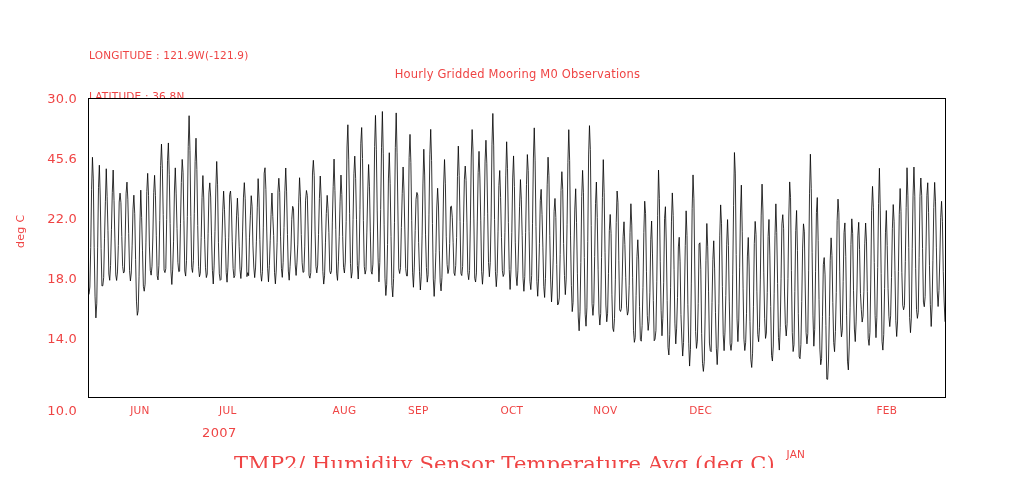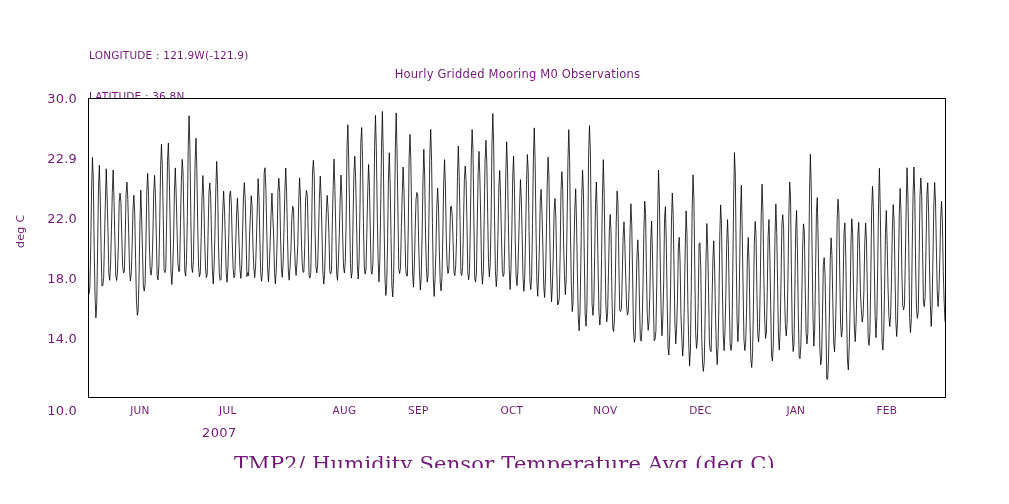--- a/index.html
+++ b/index.html
@@ -6,21 +6,21 @@
     margin: 0;
     padding: 0;
     background: #ffffff;
   }
   #root {
     position: relative;
     width: 1009px;
     height: 468px;
     background: #ffffff;
     font-family: "DejaVu Sans", sans-serif;
-    color: #701a75;
+    color: #ef4444;
     overflow: hidden;
   }
 
   
   .meta {
     position: absolute;
     left: 89px;
     top: 22px;
     font-size: 10.5px;
     line-height: 13.5px;
@@ -147,42 +147,42 @@
 
   <div class="chart-title">
     <span class="chart-title-inner">Hourly Gridded Mooring M0 Observations</span>
   </div>
 
   <div class="ylabels">
       <div class="ylabel" style="top: 300px; margin-top: 12px;">10.0</div>
       <div class="ylabel" style="top: 240px;">14.0</div>
       <div class="ylabel" style="top: 180px;">18.0</div>
       <div class="ylabel" style="top: 120px;">22.0</div>
-      <div class="ylabel" style="top: 60px;">22.9</div>
+      <div class="ylabel" style="top: 60px;">45.6</div>
       <div class="ylabel" style="top: 0px;">30.0</div>
     </div>
   <div class="ytitle">deg C</div>
 
   <div class="plot-frame">
     <div class="plot-inner">
       <svg class="plot-svg" id="series-svg" viewBox="0 0 856 298" preserveAspectRatio="none">
           <path d="M0.00 195.43L0.86 188.00L1.73 148.51L2.59 90.33L3.45 58.28L4.31 79.95L5.18 148.79L6.04 197.18L6.90 218.90L7.77 204.20L8.63 148.87L9.49 88.70L10.35 66.19L11.22 97.02L12.08 149.39L12.94 186.94L13.81 186.74L14.67 178.63L15.53 139.17L16.40 102.21L17.26 69.76L18.12 97.57L18.98 131.75L19.85 175.05L20.71 181.31L21.57 166.36L22.44 130.74L23.30 93.43L24.16 71.06L25.02 101.34L25.89 139.92L26.75 175.90L27.61 181.48L28.48 172.96L29.34 146.40L30.20 103.04L31.06 94.14L31.93 103.72L32.79 137.44L33.65 167.48L34.52 174.06L35.38 172.66L36.24 137.11L37.10 94.18L37.97 83.12L38.83 100.23L39.69 134.36L40.56 171.55L41.42 181.94L42.28 174.00L43.15 146.11L44.01 110.10L44.87 96.19L45.73 114.74L46.60 160.67L47.46 202.10L48.32 216.29L49.19 211.60L50.05 177.19L50.91 125.98L51.77 91.13L52.64 118.29L53.50 151.80L54.36 187.32L55.23 192.21L56.09 185.22L56.95 143.11L57.81 92.52L58.68 74.34L59.54 96.55L60.40 147.05L61.27 171.31L62.13 176.14L62.99 167.23L63.85 138.02L64.72 93.65L65.58 76.31L66.44 96.67L67.31 136.81L68.17 176.66L69.03 180.92L69.90 166.68L70.76 121.47L71.62 66.61L72.48 45.10L73.35 69.32L74.21 115.55L75.07 171.08L75.94 173.60L76.80 169.67L77.66 120.63L78.52 61.35L79.39 43.94L80.25 75.24L81.11 124.41L81.98 172.89L82.84 185.49L83.70 170.13L84.56 142.86L85.43 92.00L86.29 68.87L87.15 94.11L88.02 129.54L88.88 163.34L89.74 172.61L90.60 172.19L91.47 124.78L92.33 83.49L93.19 60.41L94.06 73.22L94.92 121.68L95.78 172.08L96.65 177.08L97.51 161.66L98.37 117.44L99.23 47.66L100.10 16.69L100.96 51.48L101.82 117.67L102.69 168.56L103.55 173.44L104.41 161.36L105.27 114.26L106.14 62.47L107.00 39.19L107.86 70.53L108.73 126.60L109.59 167.69L110.45 177.79L111.31 174.30L112.18 138.60L113.04 98.66L113.90 76.55L114.77 100.02L115.63 140.27L116.49 168.80L117.35 178.58L118.22 175.01L119.08 134.73L119.94 93.89L120.81 83.87L121.67 98.06L122.53 136.92L123.40 171.39L124.26 184.96L125.12 166.91L125.98 132.37L126.85 89.06L127.71 62.46L128.57 85.82L129.44 143.76L130.30 174.79L131.16 181.37L132.02 180.46L132.89 144.93L133.75 112.10L134.61 92.13L135.48 110.30L136.34 138.80L137.20 173.54L138.06 183.20L138.93 168.10L139.79 138.16L140.65 95.67L141.52 92.05L142.38 105.97L143.24 142.83L144.10 169.42L144.97 178.76L145.83 176.54L146.69 145.00L147.56 116.90L148.42 99.15L149.28 117.74L150.15 147.17L151.01 170.58L151.87 179.50L152.73 167.01L153.60 132.06L154.46 98.10L155.32 83.65L156.19 99.74L157.05 138.08L157.91 177.62L158.77 173.66L159.64 176.67L160.50 138.13L161.36 116.85L162.23 96.69L163.09 107.19L163.95 146.93L164.81 168.02L165.68 178.63L166.54 168.98L167.40 142.18L168.27 108.89L169.13 79.65L169.99 99.05L170.85 140.58L171.72 174.32L172.58 182.21L173.44 172.75L174.31 128.88L175.17 74.20L176.03 68.76L176.90 90.68L177.76 132.02L178.62 169.25L179.48 182.80L180.35 166.69L181.21 141.79L182.07 115.32L182.94 94.01L183.80 117.49L184.66 136.56L185.52 173.68L186.39 184.85L187.25 171.02L188.11 143.24L188.98 91.90L189.84 79.24L190.70 93.40L191.56 137.86L192.43 169.74L193.29 178.36L194.15 163.38L195.02 128.44L195.88 91.77L196.74 68.99L197.60 92.88L198.47 135.65L199.33 172.09L200.19 181.21L201.06 167.67L201.92 150.98L202.78 120.39L203.65 107.34L204.51 109.61L205.37 142.98L206.23 165.95L207.10 176.45L207.96 163.86L208.82 145.12L209.69 103.88L210.55 78.72L211.41 97.12L212.27 135.46L213.14 163.75L214.00 173.41L214.86 172.92L215.73 147.93L216.59 101.16L217.45 91.47L218.31 96.44L219.18 132.99L220.04 176.29L220.90 179.16L221.77 173.62L222.63 129.99L223.49 73.96L224.35 61.29L225.22 76.80L226.08 132.92L226.94 167.60L227.81 173.92L228.67 166.06L229.53 135.51L230.40 99.59L231.26 77.02L232.12 97.94L232.98 132.97L233.85 172.54L234.71 185.07L235.57 176.82L236.44 143.89L237.30 114.56L238.16 96.36L239.02 109.23L239.89 133.39L240.75 171.84L241.61 174.87L242.48 171.79L243.34 123.10L244.20 87.46L245.06 60.09L245.93 91.58L246.79 130.46L247.65 174.14L248.52 181.38L249.38 162.88L250.24 137.28L251.10 102.17L251.97 76.05L252.83 95.53L253.69 137.65L254.56 168.45L255.42 173.98L256.28 163.07L257.15 122.52L258.01 48.02L258.87 25.78L259.73 60.87L260.60 114.32L261.46 164.46L262.32 179.15L263.19 172.88L264.05 120.48L264.91 74.81L265.77 57.13L266.64 79.29L267.50 120.44L268.36 166.41L269.23 180.04L270.09 161.16L270.95 110.69L271.81 44.20L272.68 28.53L273.54 59.59L274.40 121.52L275.27 167.45L276.13 175.10L276.99 170.74L277.85 133.07L278.72 92.98L279.58 65.51L280.44 87.20L281.31 132.13L282.17 172.30L283.03 175.18L283.90 165.15L284.76 121.00L285.62 47.58L286.48 16.41L287.35 50.83L288.21 111.93L289.07 158.93L289.94 182.85L290.80 163.46L291.66 110.63L292.52 48.77L293.39 12.49L294.25 54.84L295.11 125.90L295.98 179.17L296.84 196.50L297.70 185.39L298.56 145.49L299.43 79.98L300.29 53.72L301.15 84.66L302.02 137.54L302.88 186.43L303.74 197.90L304.60 179.37L305.47 123.75L306.33 48.43L307.19 13.91L308.06 53.87L308.92 111.97L309.78 169.87L310.65 174.51L311.51 168.73L312.37 128.46L313.23 94.71L314.10 67.99L314.96 91.05L315.82 130.09L316.69 169.51L317.55 176.84L318.41 176.92L319.27 129.00L320.14 58.48L321.00 35.39L321.86 63.41L322.73 121.71L323.59 173.84L324.45 188.25L325.31 168.10L326.18 131.53L327.04 100.33L327.90 93.46L328.77 96.08L329.63 143.60L330.49 172.70L331.35 190.98L332.22 177.84L333.08 136.90L333.94 84.95L334.81 50.22L335.67 76.05L336.53 135.11L337.40 168.50L338.26 183.12L339.12 175.74L339.98 115.16L340.85 55.80L341.71 30.35L342.57 61.41L343.44 124.38L344.30 179.90L345.16 197.40L346.02 180.62L346.89 153.30L347.75 109.00L348.61 89.24L349.48 106.97L350.34 151.81L351.20 183.15L352.06 191.89L352.93 178.73L353.79 138.99L354.65 85.96L355.52 60.54L356.38 84.85L357.24 137.18L358.10 165.41L358.97 174.52L359.83 170.00L360.69 144.46L361.56 107.82L362.42 107.13L363.28 118.18L364.15 143.74L365.01 173.91L365.87 176.59L366.73 166.52L367.60 138.42L368.46 77.76L369.32 47.09L370.19 76.42L371.05 122.59L371.91 174.47L372.77 176.55L373.64 167.62L374.50 123.87L375.36 80.87L376.23 67.05L377.09 81.36L377.95 123.94L378.81 173.70L379.68 180.69L380.54 171.52L381.40 121.96L382.27 58.02L383.13 30.54L383.99 50.96L384.85 119.07L385.72 179.34L386.58 183.02L387.44 173.93L388.31 122.07L389.17 73.64L390.03 52.35L390.90 79.05L391.76 121.84L392.62 172.23L393.48 185.23L394.35 172.10L395.21 117.75L396.07 62.12L396.94 41.24L397.80 64.20L398.66 114.16L399.52 163.51L400.39 177.78L401.25 163.37L402.11 118.10L402.98 45.17L403.84 14.46L404.70 46.90L405.56 120.48L406.43 172.73L407.29 187.71L408.15 174.47L409.02 132.84L409.88 86.34L410.74 71.51L411.60 98.63L412.47 138.33L413.33 171.43L414.19 177.52L415.06 174.96L415.92 133.77L416.78 76.88L417.65 42.75L418.51 69.74L419.37 123.37L420.23 170.35L421.10 190.45L421.96 170.84L422.82 133.45L423.69 78.95L424.55 56.93L425.41 87.33L426.27 143.15L427.14 177.08L428.00 186.61L428.86 171.86L429.73 140.98L430.59 107.24L431.45 80.58L432.31 100.17L433.18 136.73L434.04 179.30L434.90 192.29L435.77 177.67L436.63 133.65L437.49 85.63L438.35 55.56L439.22 71.66L440.08 132.73L440.94 182.25L441.81 190.62L442.67 176.68L443.53 124.78L444.40 59.04L445.26 28.86L446.12 61.85L446.98 127.56L447.85 182.51L448.71 197.26L449.57 179.12L450.44 144.59L451.30 101.34L452.16 90.35L453.02 115.33L453.89 148.15L454.75 187.36L455.61 198.48L456.48 179.32L457.34 138.01L458.20 85.83L459.06 58.19L459.93 76.78L460.79 136.27L461.65 180.91L462.52 202.91L463.38 186.97L464.24 158.10L465.10 112.31L465.97 99.46L466.83 118.41L467.69 165.57L468.56 205.96L469.42 205.10L470.28 198.91L471.15 155.53L472.01 91.50L472.87 72.68L473.73 90.30L474.60 144.58L475.46 176.36L476.32 195.65L477.19 180.15L478.05 125.24L478.91 63.34L479.77 30.68L480.64 61.43L481.50 136.12L482.36 186.31L483.23 212.63L484.09 203.41L484.95 151.04L485.81 110.09L486.68 89.75L487.54 123.27L488.40 174.85L489.27 218.03L490.13 231.79L490.99 212.82L491.85 163.57L492.72 97.45L493.58 71.37L494.44 93.82L495.31 158.58L496.17 215.16L497.03 227.19L497.90 208.93L498.76 142.52L499.62 55.97L500.48 26.64L501.35 50.71L502.21 126.65L503.07 204.77L503.94 216.36L504.80 204.78L505.66 157.54L506.52 104.40L507.39 83.04L508.25 118.41L509.11 170.21L509.98 214.01L510.84 226.04L511.70 214.70L512.56 158.30L513.43 98.37L514.29 60.63L515.15 93.84L516.02 153.26L516.88 206.04L517.74 222.79L518.60 214.31L519.47 174.31L520.33 131.55L521.19 115.48L522.06 134.32L522.92 195.82L523.78 229.16L524.65 232.57L525.51 219.48L526.37 180.17L527.23 123.46L528.10 92.02L528.96 103.36L529.82 161.21L530.69 210.87L531.55 212.47L532.41 209.39L533.27 177.08L534.14 137.23L535.00 122.80L535.86 145.44L536.73 178.26L537.59 206.93L538.45 216.11L539.31 212.16L540.18 186.24L541.04 133.45L541.90 104.75L542.77 126.11L543.63 178.77L544.49 231.39L545.35 243.32L546.22 238.70L547.08 196.78L547.94 157.74L548.81 140.78L549.67 160.95L550.53 207.54L551.40 240.51L552.26 242.20L553.12 226.63L553.98 188.63L554.85 133.43L555.71 102.21L556.57 114.48L557.44 172.21L558.30 216.76L559.16 231.38L560.02 222.20L560.89 193.79L561.75 140.79L562.61 122.03L563.48 154.95L564.34 201.57L565.20 241.78L566.06 240.07L566.93 231.49L567.79 182.80L568.65 116.24L569.52 71.06L570.38 99.40L571.24 162.84L572.10 211.51L572.97 236.76L573.83 219.32L574.69 183.22L575.56 119.33L576.42 107.71L577.28 143.01L578.15 201.46L579.01 248.36L579.87 255.99L580.73 235.77L581.60 188.18L582.46 122.92L583.32 93.93L584.19 116.42L585.05 170.74L585.91 224.14L586.77 244.87L587.64 229.14L588.50 198.57L589.36 147.93L590.23 138.29L591.09 162.83L591.95 215.59L592.81 239.01L593.68 257.06L594.54 243.51L595.40 200.00L596.27 146.71L597.13 111.83L597.99 136.61L598.85 205.21L599.72 244.23L600.58 267.07L601.44 250.72L602.31 184.94L603.17 109.72L604.03 75.91L604.90 99.81L605.76 167.99L606.62 232.57L607.48 249.38L608.35 242.15L609.21 204.56L610.07 144.97L610.94 143.80L611.80 170.79L612.66 234.64L613.52 264.55L614.39 272.41L615.25 262.36L616.11 217.98L616.98 161.29L617.84 124.50L618.70 147.75L619.56 192.17L620.43 244.05L621.29 251.75L622.15 252.70L623.02 203.40L623.88 160.46L624.74 141.81L625.60 169.09L626.47 213.72L627.33 249.23L628.19 265.61L629.06 246.99L629.92 204.19L630.78 136.87L631.65 105.90L632.51 124.78L633.37 187.46L634.23 235.80L635.10 251.66L635.96 233.11L636.82 196.61L637.69 145.13L638.55 120.59L639.41 146.56L640.27 202.09L641.14 244.76L642.00 251.41L642.86 243.73L643.73 175.88L644.59 106.71L645.45 53.52L646.31 74.08L647.18 155.54L648.04 219.88L648.90 242.62L649.77 221.10L650.63 168.89L651.49 113.06L652.35 86.12L653.22 132.26L654.08 189.19L654.94 240.23L655.81 251.54L656.67 243.39L657.53 214.25L658.40 157.08L659.26 138.49L660.12 167.04L660.98 222.62L661.85 260.81L662.71 268.47L663.57 254.19L664.44 207.83L665.30 144.71L666.16 122.42L667.02 135.62L667.89 192.16L668.75 235.39L669.61 242.73L670.48 228.80L671.34 180.11L672.20 116.12L673.06 85.11L673.93 111.97L674.79 173.90L675.65 219.21L676.52 239.42L677.38 234.07L678.24 193.56L679.10 137.53L679.97 120.48L680.83 156.07L681.69 207.55L682.56 256.61L683.42 262.04L684.28 247.04L685.15 194.82L686.01 136.37L686.87 104.86L687.73 133.59L688.60 184.55L689.46 238.44L690.32 251.08L691.19 228.75L692.05 179.75L692.91 124.86L693.77 115.68L694.64 129.80L695.50 192.98L696.36 225.74L697.23 236.95L698.09 224.77L698.95 179.51L699.81 117.99L700.68 82.93L701.54 98.34L702.40 171.63L703.27 233.58L704.13 252.55L704.99 245.70L705.85 192.44L706.72 131.57L707.58 111.48L708.44 151.43L709.31 214.75L710.17 257.85L711.03 259.68L711.90 245.49L712.76 202.45L713.62 149.06L714.48 124.83L715.35 132.80L716.21 187.99L717.07 233.34L717.94 244.89L718.80 234.50L719.66 171.19L720.52 94.81L721.39 55.20L722.25 89.32L723.11 153.31L723.98 216.91L724.84 247.19L725.70 230.56L726.56 172.74L727.43 113.41L728.29 98.56L729.15 141.36L730.02 200.44L730.88 250.11L731.74 265.72L732.60 259.56L733.47 217.24L734.33 165.56L735.19 158.57L736.06 175.86L736.92 226.48L737.78 280.11L738.65 280.34L739.51 260.97L740.37 217.32L741.23 161.22L742.10 138.85L742.96 156.53L743.82 203.62L744.69 243.51L745.55 252.67L746.41 232.62L747.27 193.36L748.14 121.55L749.00 100.14L749.86 113.79L750.73 172.89L751.59 223.97L752.45 237.84L753.31 231.26L754.18 182.36L755.04 133.63L755.90 123.92L756.77 157.27L757.63 216.77L758.49 262.15L759.35 270.93L760.22 247.96L761.08 208.79L761.94 145.48L762.81 119.83L763.67 134.69L764.53 191.72L765.40 230.05L766.26 242.58L767.12 222.91L767.98 188.97L768.85 136.86L769.71 123.32L770.57 150.52L771.44 194.43L772.30 210.45L773.16 223.05L774.02 217.30L774.89 192.82L775.75 144.81L776.61 124.02L777.48 142.08L778.34 192.49L779.20 239.58L780.06 246.38L780.93 233.41L781.79 180.07L782.65 111.56L783.52 87.36L784.38 108.84L785.24 163.49L786.10 216.31L786.97 238.67L787.83 218.71L788.69 168.48L789.56 104.73L790.42 69.22L791.28 111.12L792.15 174.44L793.01 242.21L793.87 251.11L794.73 235.62L795.60 189.37L796.46 133.82L797.32 111.52L798.19 146.58L799.05 189.33L799.91 217.22L800.77 227.58L801.64 216.86L802.50 178.48L803.36 129.79L804.23 105.56L805.09 122.21L805.95 171.55L806.81 221.66L807.68 237.50L808.54 222.99L809.40 172.41L810.27 115.28L811.13 89.53L811.99 112.46L812.85 173.64L813.72 206.04L814.58 210.81L815.44 206.70L816.31 162.71L817.17 108.53L818.03 68.74L818.90 96.77L819.76 148.60L820.62 218.53L821.48 233.67L822.35 219.11L823.21 149.85L824.07 96.17L824.94 68.05L825.80 97.21L826.66 169.27L827.52 210.44L828.39 219.35L829.25 213.29L830.11 158.72L830.98 97.32L831.84 79.00L832.70 96.34L833.56 149.54L834.43 203.14L835.29 207.74L836.15 197.45L837.02 147.91L837.88 96.38L838.74 83.76L839.60 113.73L840.47 166.66L841.33 205.57L842.19 227.49L843.06 208.04L843.92 161.41L844.78 108.65L845.65 83.38L846.51 102.13L847.37 148.13L848.23 192.04L849.10 207.52L849.96 191.52L850.82 159.98L851.69 118.68L852.55 102.31L853.41 122.31L854.27 172.40L855.14 201.99L856.00 222.75" fill="none" stroke="#000000" stroke-width="0.8" vector-effect="non-scaling-stroke"></path>
         </svg>
     </div>
   </div>
 
   <div class="xlabels">
       <div class="xlabel" style="left: 46px; margin-left: 6px;">JUN</div>
       <div class="xlabel" style="left: 139.854px;">JUL</div>
       <div class="xlabel" style="left: 233.376px; margin-left: 23px;">AUG</div>
       <div class="xlabel" style="left: 330.33px; text-align: center;">SEP</div>
       <div class="xlabel" style="left: 423.852px;">OCT</div>
       <div class="xlabel" style="left: 517.374px;">NOV</div>
       <div class="xlabel" style="left: 612.612px;">DEC</div>
-      <div class="xlabel" style="left: 707.85px;">JAN</div>
+      <div class="xlabel" style="left: 707.85px; margin-top: 44px;">JAN</div>
       <div class="xlabel" style="left: 798.798px;">FEB</div>
     </div>
 
   <div class="xtitle">
     <span>2007</span>
   </div>
 
   <div class="caption">TMP2/ Humidity Sensor Temperature Avg (deg C)</div>
 
 </div>

